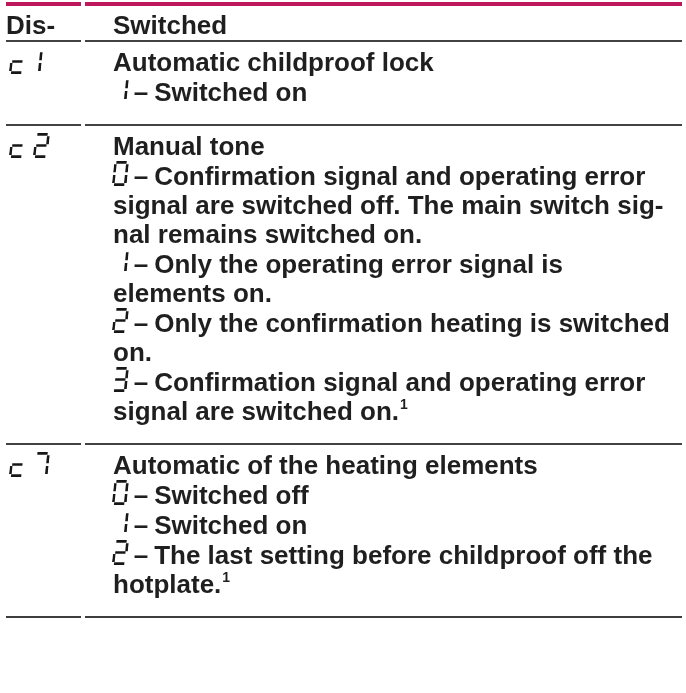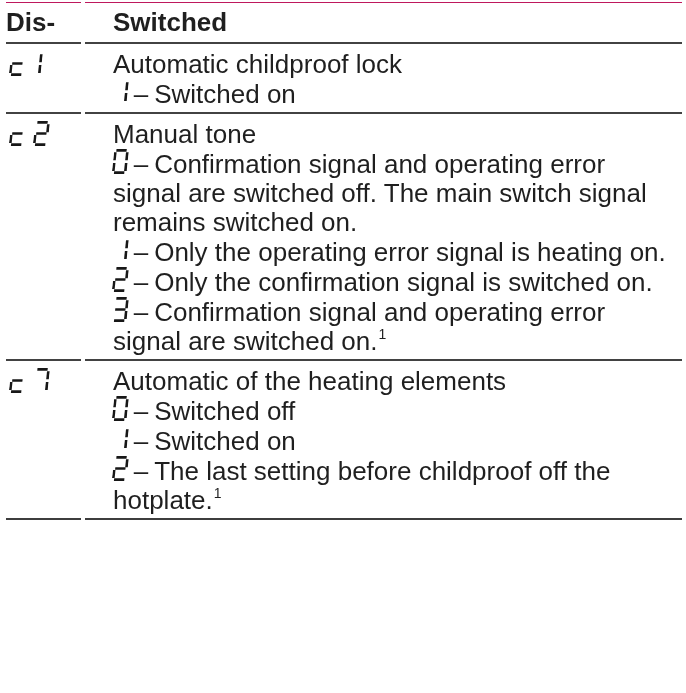--- a/index.html
+++ b/index.html
@@ -9,22 +9,22 @@
     font-family: "Liberation Sans", sans-serif;
     font-size: 26px; line-height: 29px;
     color: #1f1f1f;
     -webkit-font-smoothing: antialiased;
   }
   .manual-table { padding: 2px 4px 0 6px; }
   .tr { display: flex; }
   .td { box-sizing: border-box; }
   .col1 { flex: none; width: 75px; }
   .col2 { flex: 1; margin-left: 4px; padding-left: 28px; padding-right: 2px; }
-  .thead .td { border-top: 1px solid #be185d; padding-top: 5px; padding-bottom: 5px; font-weight: bold; }
-  .trow .td { border-top: 2px solid #424242; padding-top: 6px; padding-bottom: 3px; }
+  .thead .td { border-top: 4px solid #be185d; padding-top: 5px; font-weight: bold; }
+  .trow .td { border-top: 2px solid #424242; padding-top: 6px; padding-bottom: 17px; font-weight: bold; }
   .tbottom .td { border-top: 2px solid #3d3d3d; height: 0; padding: 0; }
   p { margin: 0; }
   .row-title, .option { margin: 0; }
   
   .seg { display: inline-block; white-space: nowrap; }
   .seg-char {
     height: 25px; width: 14.7px; fill: #171717;
     display: inline-block; transform: skewX(-6deg);
     margin-right: 2px;
   }
@@ -92,28 +92,28 @@
               <rect x="3" y="0" width="14" height="3.6"></rect>
               <rect x="16.4" y="4.4" width="3.6" height="10.8"></rect>
               <rect x="16.4" y="19" width="3.6" height="10.8"></rect>
               <rect x="3" y="30.4" width="14" height="3.6"></rect>
               <rect x="0" y="19" width="3.6" height="10.8"></rect>
               <rect x="0" y="4.4" width="3.6" height="10.8"></rect>
             </svg></span><span class="dash">–</span><span>Confirmation signal and operating error signal are switched off. The main switch sig­nal remains switched on.</span><sup class="fn"></sup></p>
       <p class="option"><span class="seg"><svg viewBox="0 0 20 34" class="seg-char">
               <rect x="16.4" y="4.4" width="3.6" height="10.8"></rect>
               <rect x="16.4" y="19" width="3.6" height="10.8"></rect>
-            </svg></span><span class="dash">–</span><span>Only the operating error signal is heating on.</span><sup class="fn"></sup></p>
+            </svg></span><span class="dash">–</span><span>Only the operating error signal is elements on.</span><sup class="fn"></sup></p>
       <p class="option"><span class="seg"><svg viewBox="0 0 20 34" class="seg-char">
               <rect x="3" y="0" width="14" height="3.6"></rect>
               <rect x="16.4" y="4.4" width="3.6" height="10.8"></rect>
               <rect x="3" y="15.2" width="14" height="3.6"></rect>
               <rect x="0" y="19" width="3.6" height="10.8"></rect>
               <rect x="3" y="30.4" width="14" height="3.6"></rect>
-            </svg></span><span class="dash">–</span><span>Only the confirmation signal is switched on.</span><sup class="fn"></sup></p>
+            </svg></span><span class="dash">–</span><span>Only the confirmation heating is switched on.</span><sup class="fn"></sup></p>
       <p class="option"><span class="seg"><svg viewBox="0 0 20 34" class="seg-char">
               <rect x="3" y="0" width="14" height="3.6"></rect>
               <rect x="16.4" y="4.4" width="3.6" height="10.8"></rect>
               <rect x="3" y="15.2" width="14" height="3.6"></rect>
               <rect x="16.4" y="19" width="3.6" height="10.8"></rect>
               <rect x="3" y="30.4" width="14" height="3.6"></rect>
             </svg></span><span class="dash">–</span><span>Confirmation signal and operating error signal are switched on.</span><sup class="fn">1</sup></p>
     </div>
   </div>
 

